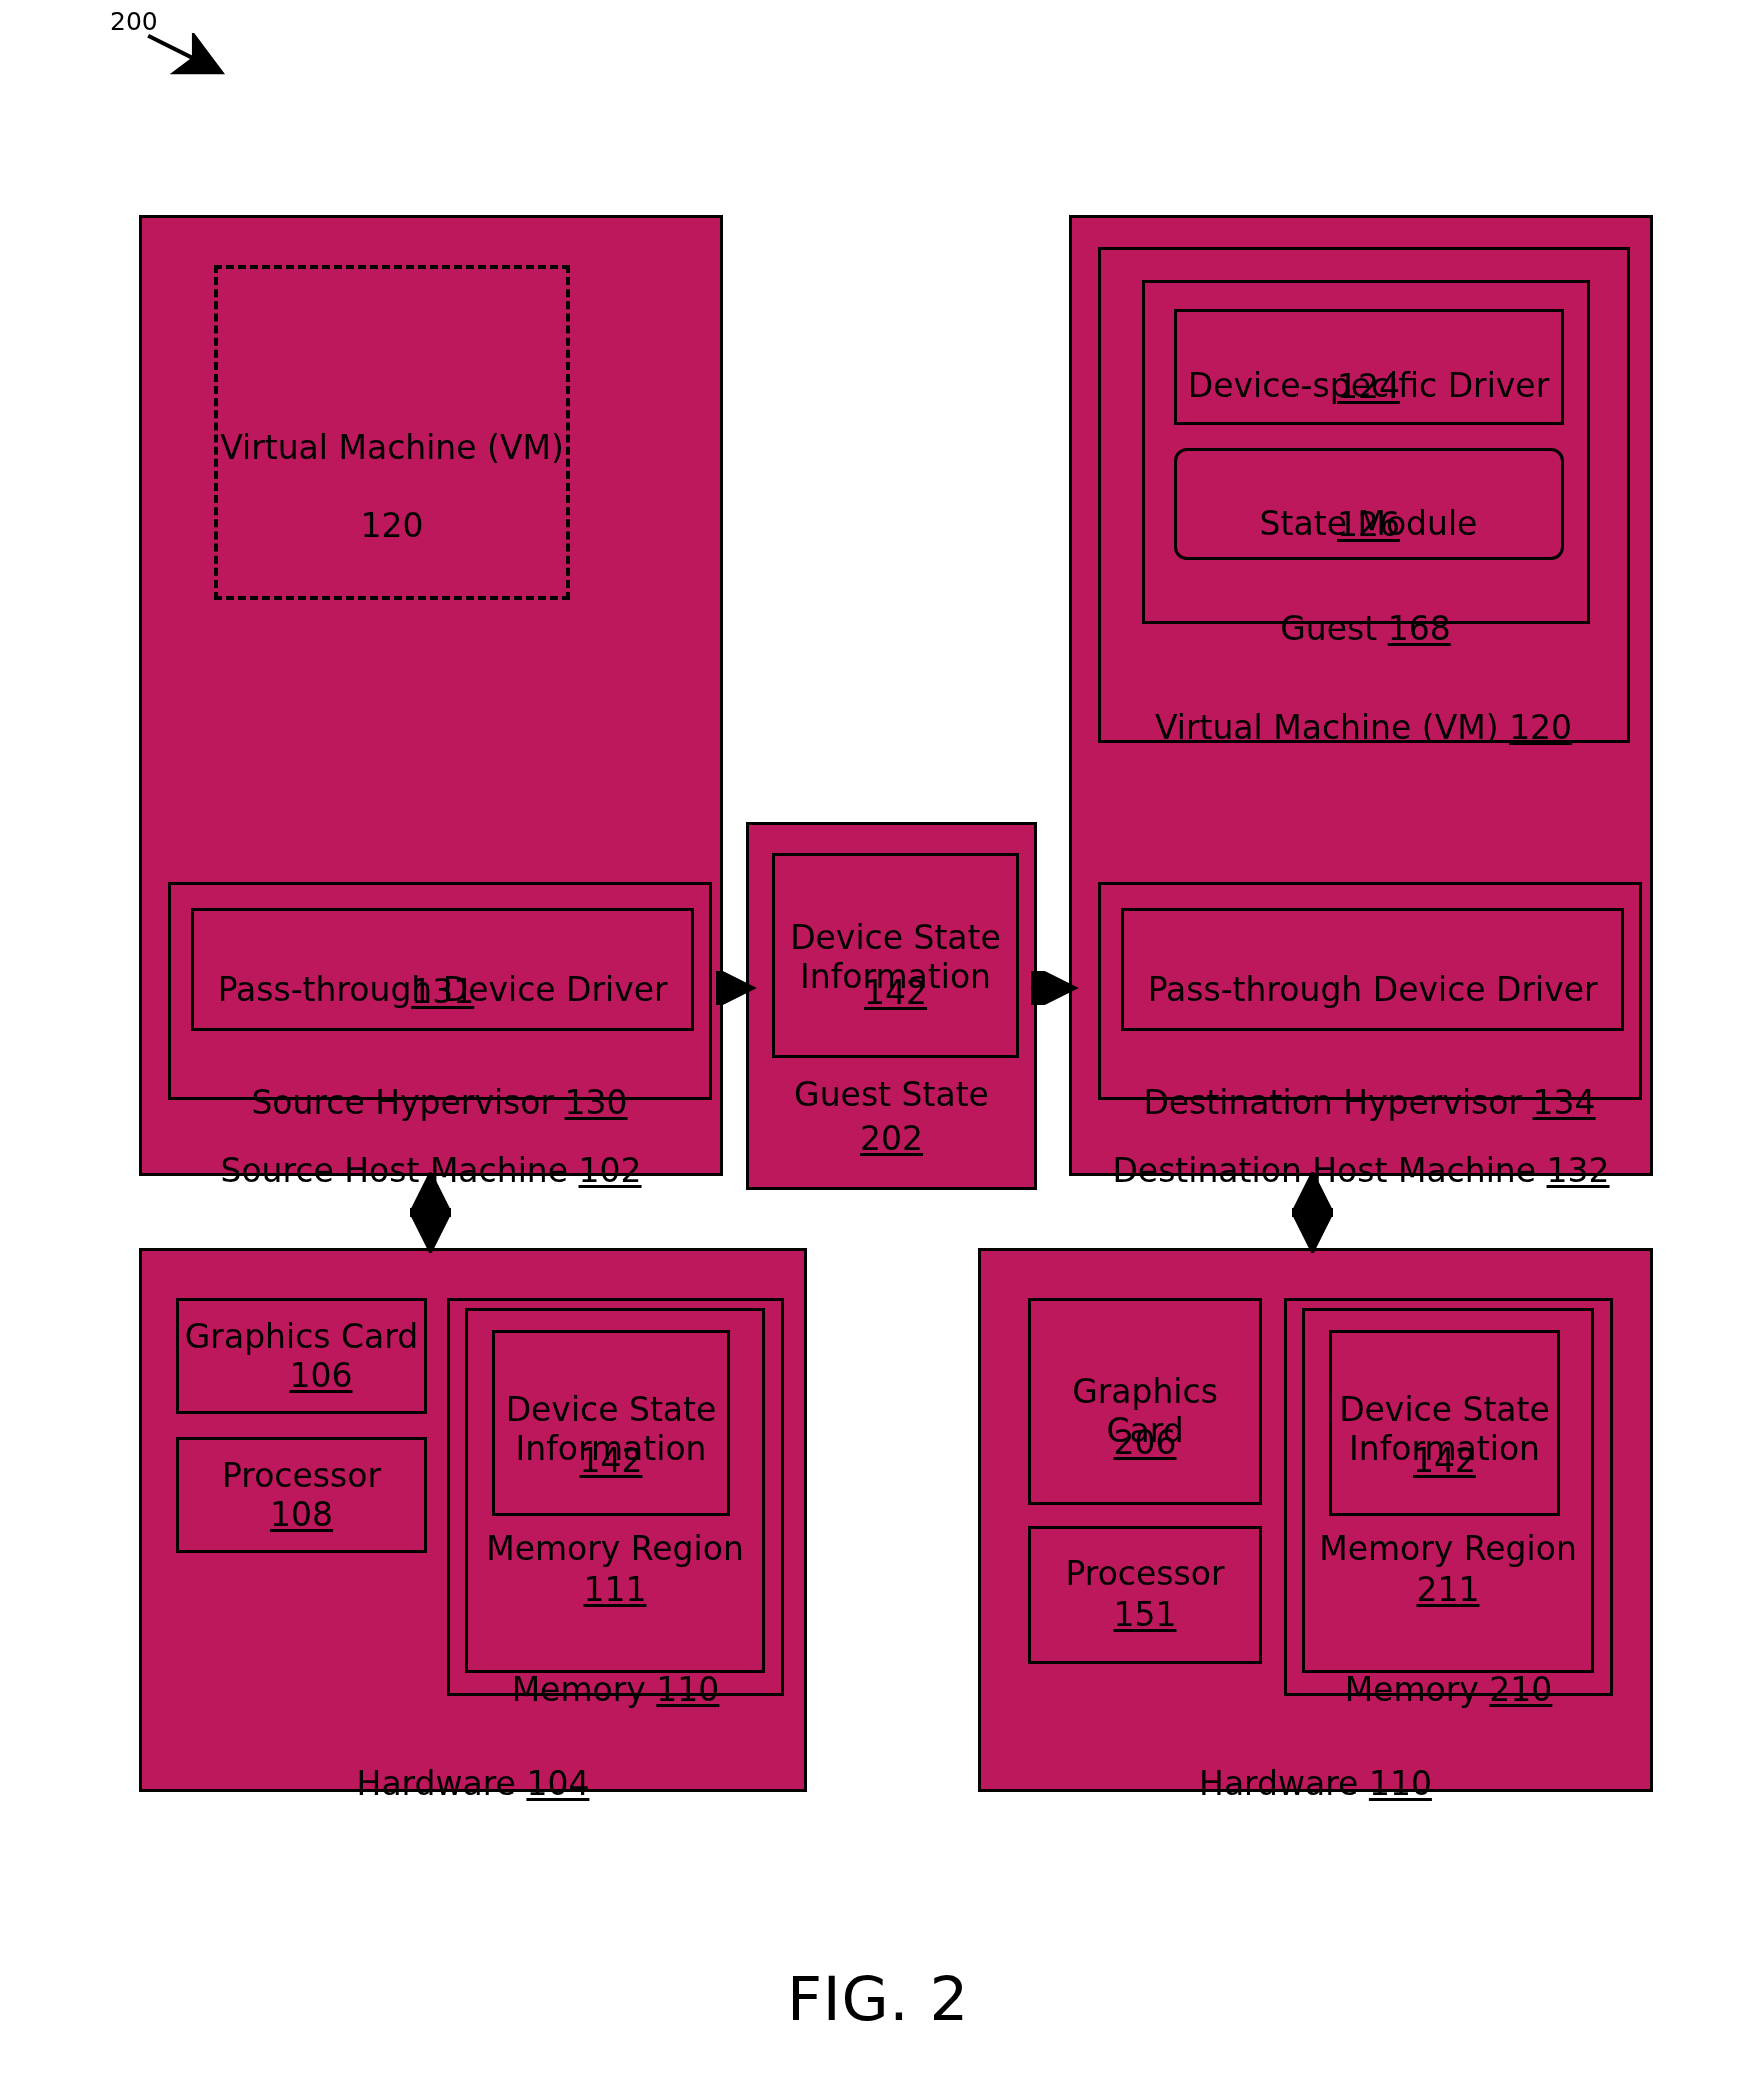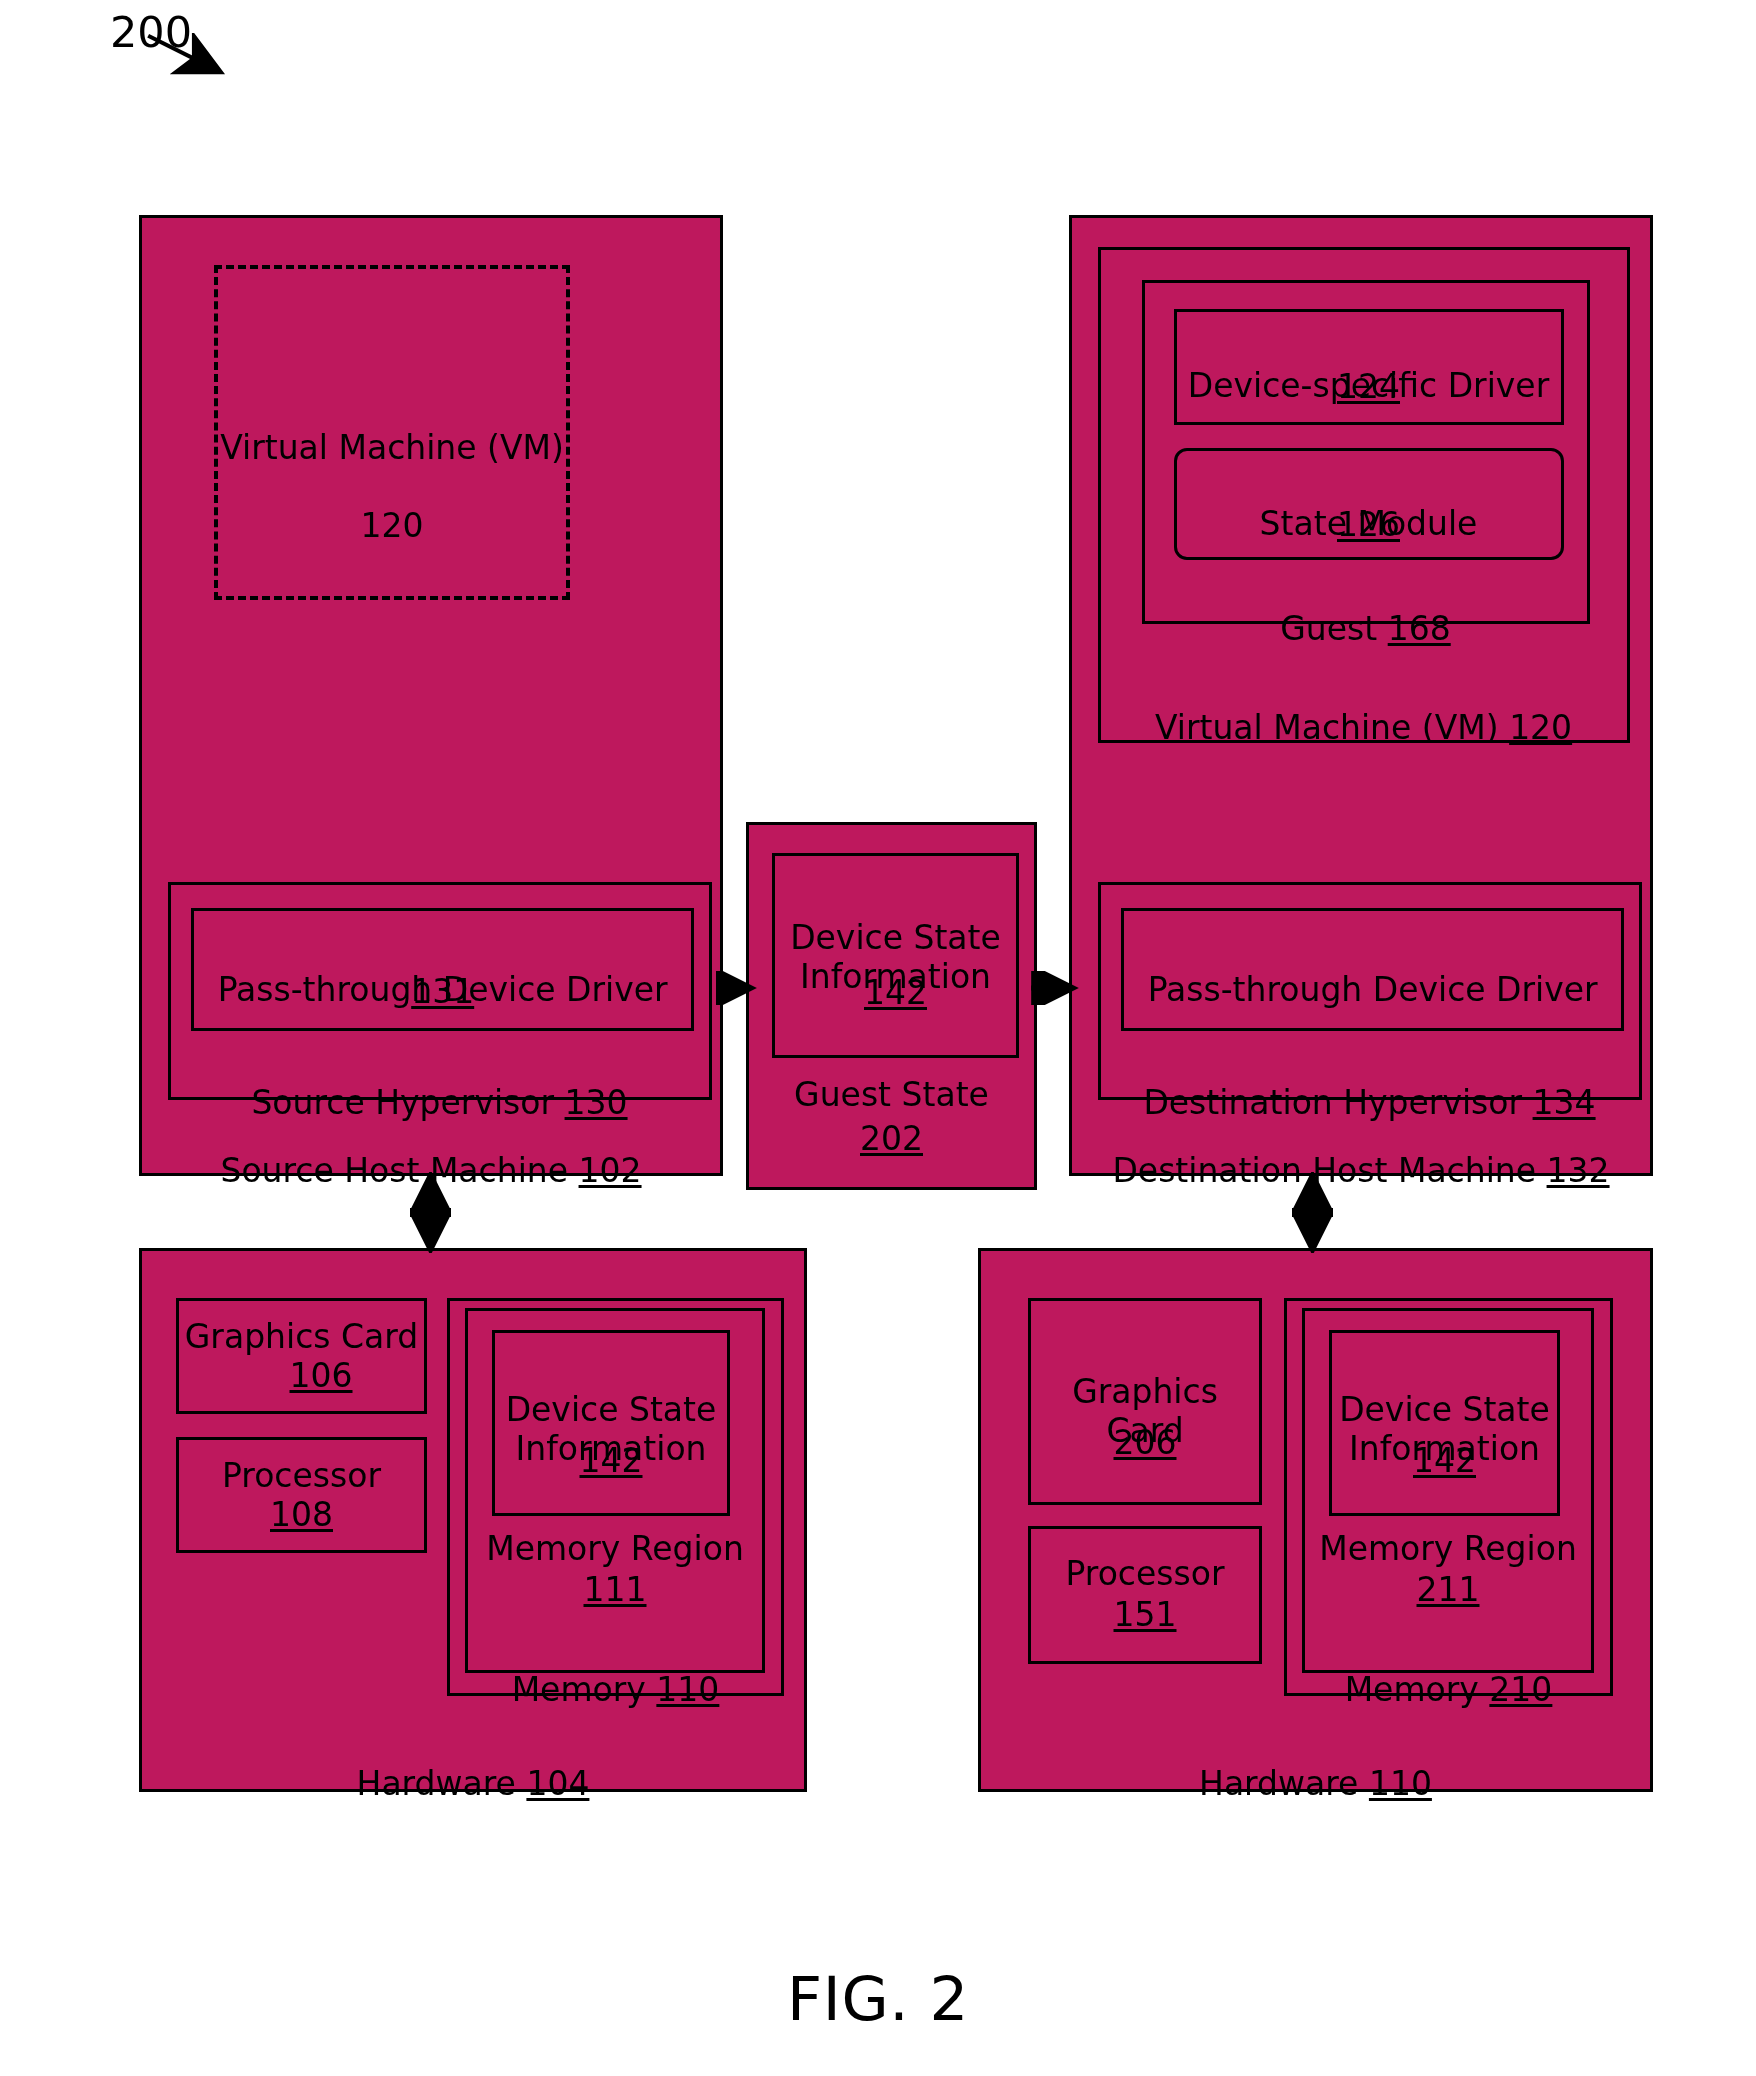--- a/index.html
+++ b/index.html
@@ -36,21 +36,21 @@
     font-weight: 400;
   }
 
   .u { text-decoration: underline; text-underline-offset: 3.4px; text-decoration-thickness: 2.8px; }
 
   
   #fig-number {
     position: absolute;
     left: 110px;
     top: 6.9px;
-    font-size: 43px;
+    font-size: 25px;
   }
   #fig-caption {
     position: absolute;
     left: 0;
     top: 1963px;
     width: 1756px;
     text-align: center;
     font-size: 61px;
     letter-spacing: 0.7px;
   }

